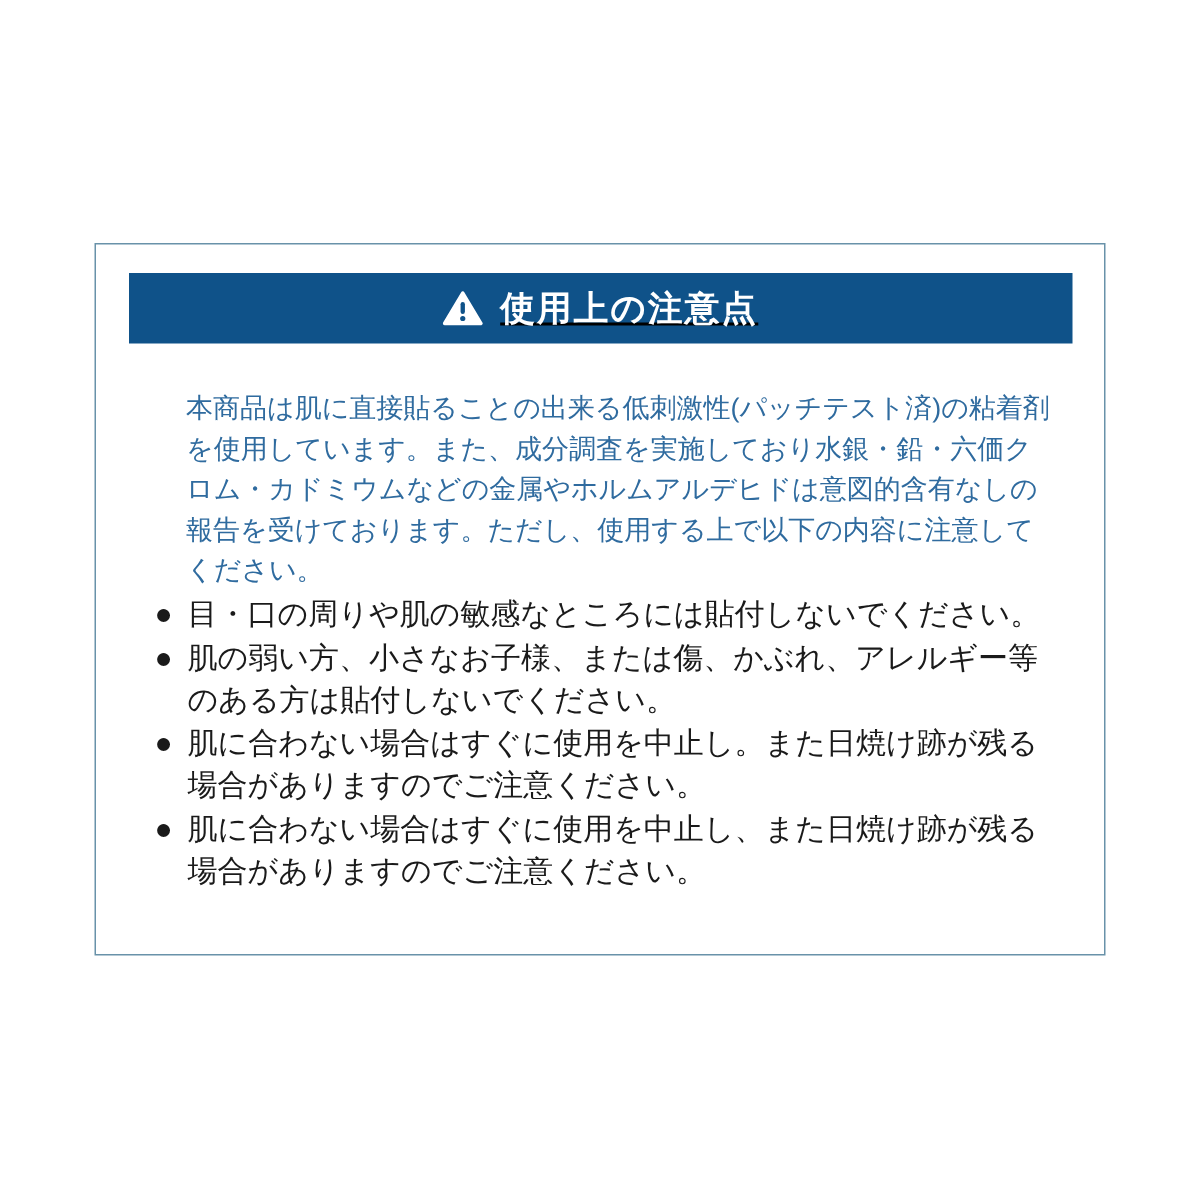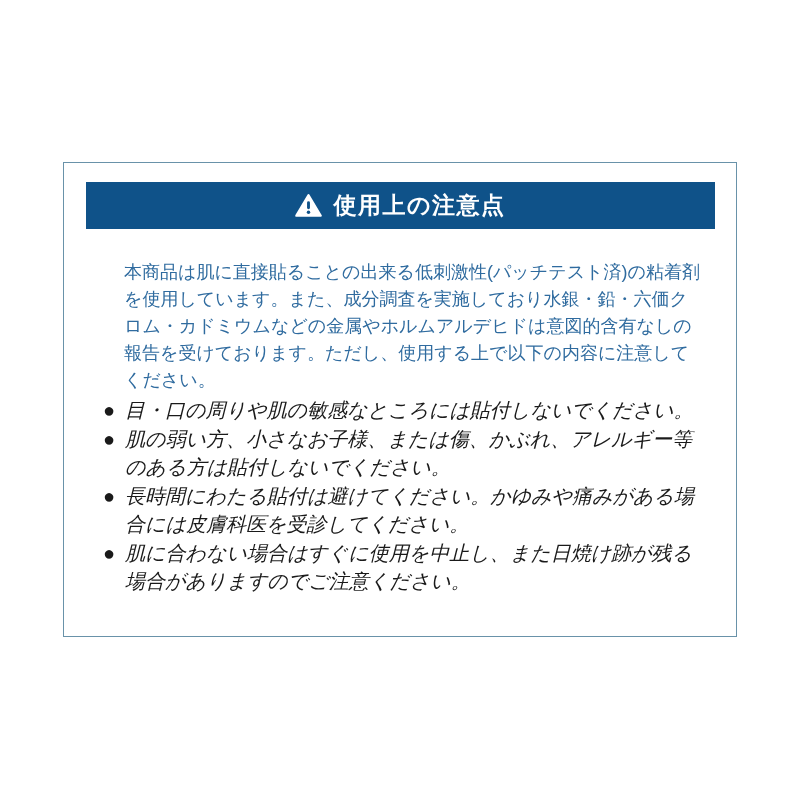--- a/index.html
+++ b/index.html
@@ -28,20 +28,21 @@
     position: absolute;
     left: 22px;
     top: 19px;
     width: 629px;
     height: 47px;
     background: #0f5289;
     display: flex;
     align-items: center;
     justify-content: center;
     gap: 11px;
+    text-decoration: underline;
   }
   .header-bar .title {
     margin: 0;
     color: #ffffff;
     font-size: 23px;
     font-weight: bold;
     letter-spacing: 1.5px;
     line-height: 1;
   }
   .warn-icon {
@@ -74,21 +75,20 @@
   .bullet-list li {
     display: flex;
     margin: 0;
   }
   .bullet-list .marker {
     flex: 0 0 22px;
     width: 22px;
   }
   .bullet-list .bullet-text {
     flex: 1 1 auto;
-    font-style: italic;
   }
 </style>
 </head>
 <body>
 
 <div class="stage">
   <div class="card">
 
     <div class="header-bar">
       <span class="warn-icon">
@@ -107,21 +107,21 @@
         <li>
           <span class="marker">●</span>
           <span class="bullet-text">目・口の周りや肌の敏感なところには貼付しないでください。</span>
         </li>
         <li>
           <span class="marker">●</span>
           <span class="bullet-text">肌の弱い方、小さなお子様、または傷、かぶれ、アレルギー等のある方は貼付しないでください。</span>
         </li>
         <li>
           <span class="marker">●</span>
-          <span class="bullet-text">長時間にわたる貼付は避けてください。かゆみや痛みがある場合には皮膚科医を受診してください。</span>
+          <span class="bullet-text">肌に合わない場合はすぐに使用を中止し。また日焼け跡が残る場合がありますのでご注意ください。</span>
         </li>
         <li>
           <span class="marker">●</span>
           <span class="bullet-text">肌に合わない場合はすぐに使用を中止し、また日焼け跡が残る場合がありますのでご注意ください。</span>
         </li>
       </ul>
 
   </div>
 </div>
 

